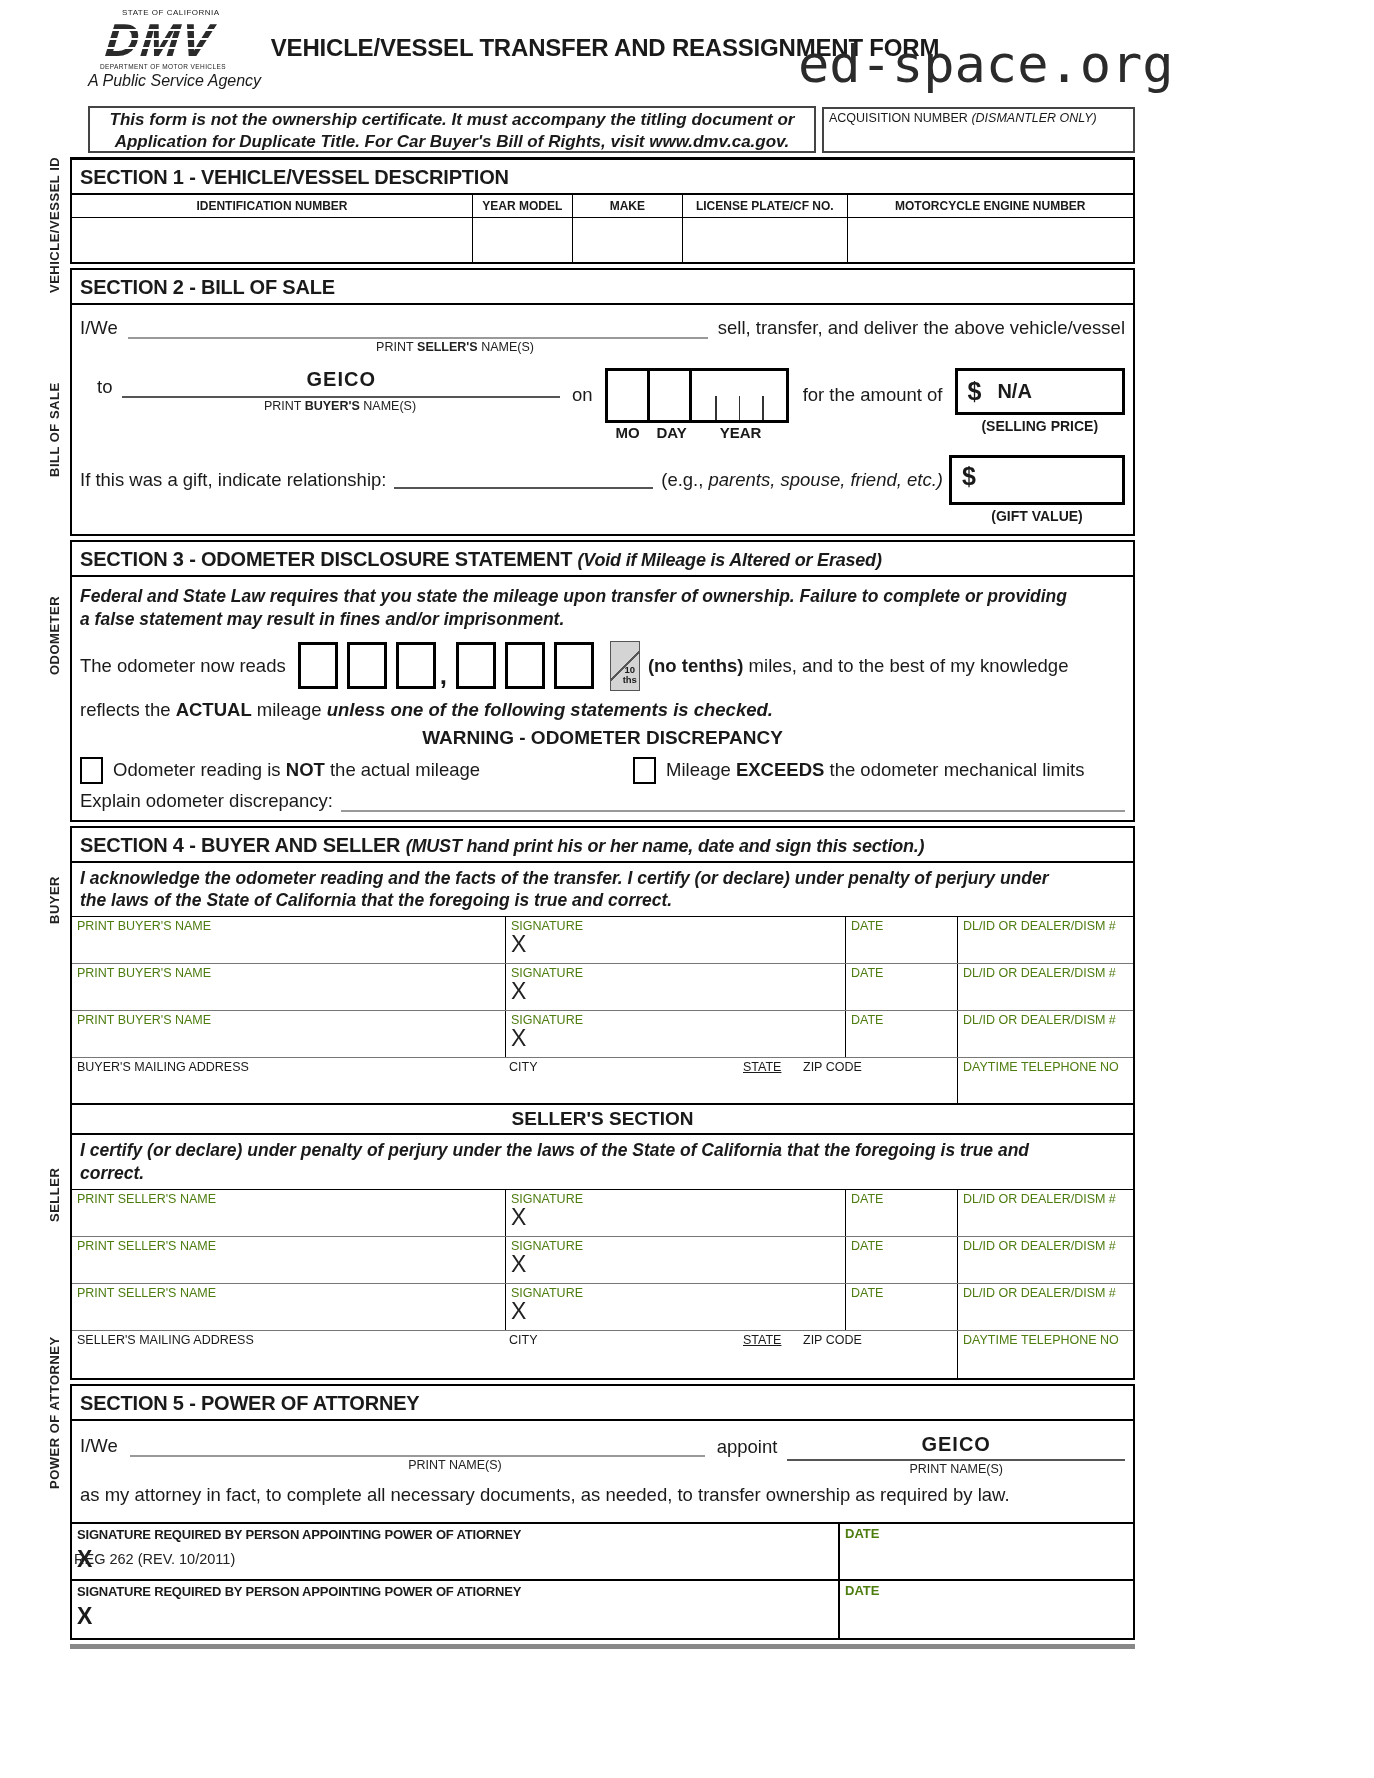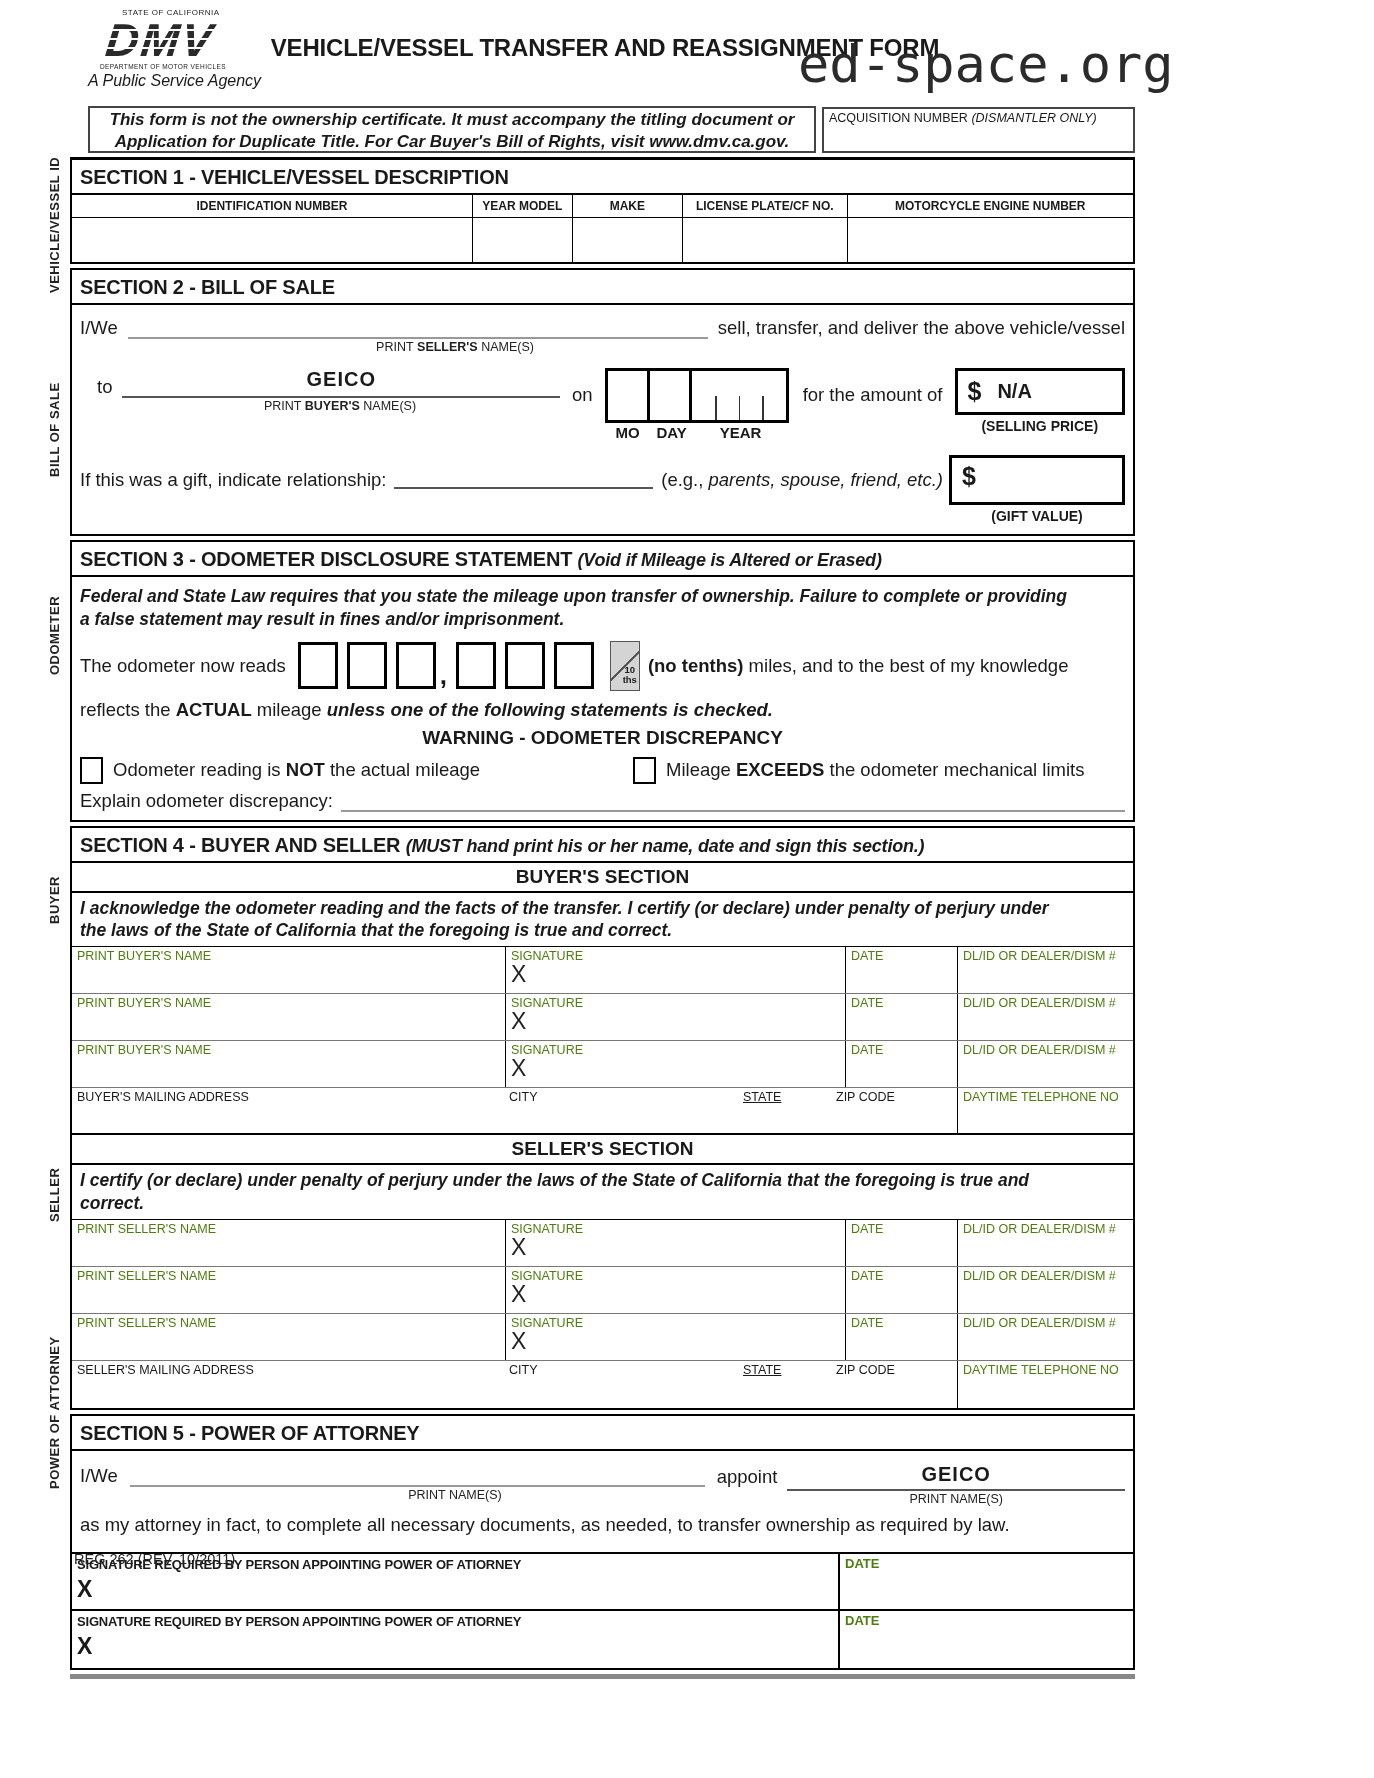--- a/index.html
+++ b/index.html
@@ -155,21 +155,21 @@
   .sig-row .cell { position:relative; }
   .lab { font-size:12.5px; color:#4d7c0f; padding:2px 0 0 5px; }
   .c-name2 { flex:0 0 433px; }
   .c-sig  { flex:1; border-left:1.5px solid #000; }
   .c-date { flex:0 0 112px; border-left:1.5px solid #000; }
   .c-dl   { flex:0 0 176px; border-left:1.5px solid #000; }
   .xmark { font-size:23px; color:#222; padding:0 0 0 5px; line-height:1.0; }
   .addr-row { display:flex; height:47px; border-bottom:2px solid #000; }
   .addr-left { flex:1; position:relative; }
   .addr-left .al { position:absolute; top:2px; font-size:12.5px; }
-  .al-addr { left:5px; } .al-city { left:437px; } .al-state { left:671px;text-decoration:underline; } .al-zip { left:764px; }
+  .al-addr { left:5px; } .al-city { left:437px; } .al-state { left:671px;text-decoration:underline; } .al-zip { left:731px; }
   .addr-phone { flex:0 0 176px; border-left:1.5px solid #000; }
   .seller-last .addr-row { border-bottom:none; }
   
   .s5-content { padding:12px 8px 8px 8px; font-size:18.5px; }
   .s5-row { display:flex; align-items:flex-start; }
   .s5-colA { flex:1.85; }
   .s5-lineA { display:flex; align-items:flex-end; }
   .s5-lineA .fill-line { flex:1; margin-left:12px; height:24px; }
   .s5-capA { margin-left:200px; width:350px; text-align:center; }
   .s5-appoint { padding:3px 10px 0 12px; }
@@ -393,21 +393,20 @@
         </div>
       </div>
     </div>
 
     <div class="section">
       <div class="sec-heading">
         <span>SECTION 4 - BUYER AND SELLER</span>
         <span class="note b">(MUST hand print his or her name, date and sign this section.)</span>
       </div>
 
-      <div class="subheader">BUYER'S SECTION</div>
       <div class="stmt">
         <div>I acknowledge the odometer reading and the facts of the transfer. I certify (or declare) under penalty of perjury under</div>
         <div>the laws of the State of California that the foregoing is true and correct.</div>
       </div>
 
       <div class="sig-row">
         <div class="cell c-name2">
             <div class="lab">PRINT BUYER'S NAME</div>
           </div>
         <div class="cell c-sig">

